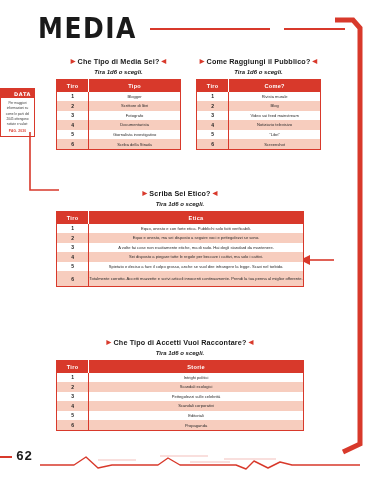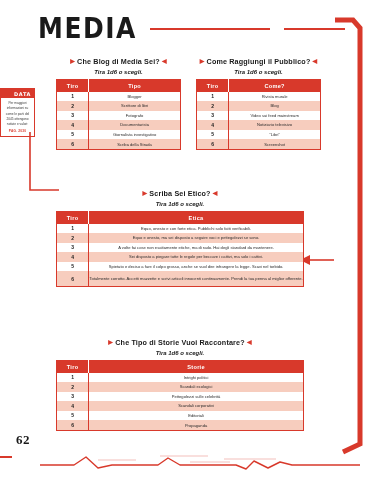--- a/index.html
+++ b/index.html
@@ -168,22 +168,22 @@
   
   .conn {
     position: absolute;
     pointer-events: none;
   }
 
   
   .folio {
     position: absolute;
     left: 16px;
-    bottom: 32px;
-    font-family: Liberation Serif, serif;
+    bottom: 16px;
+    font-family: Liberation Mono, monospace;
     font-size: 13px;
     font-weight: bold;
     color: #1a1a1a;
     letter-spacing: 0.5px;
   }
   .folio-rule {
     position: absolute;
     left: 0px;
     bottom: 22px;
     width: 12px;
@@ -219,21 +219,21 @@
   <path d="M4 2 L4 60 L33 60" fill="none" stroke="#d8392b" stroke-width="1.6"></path>
 </svg>
 <svg class="conn" style="left:296px; top:252px; width:40px; height:16px;" viewBox="0 0 40 16">
   <path d="M38 8 L14 8" fill="none" stroke="#d8392b" stroke-width="1.6"></path>
   <path d="M14 3 L4 8 L14 13 Z" fill="#d8392b"></path>
 </svg>
 
 <div class="section t1">
   <div class="section-title">
     <span class="tri">▶</span>
-    <span>Che Blog di Media Sei?</span>
+    <span>Che Tipo di Media Sei?</span>
     <span class="tri">◀</span>
   </div>
   <div class="section-sub">Tira 1d6 o scegli.</div>
   <table class="roll">
     <colgroup>
         <col style="width:26%">
         <col style="width:74%">
       </colgroup>
     <thead>
       <tr>
@@ -360,21 +360,21 @@
           <td class="col-roll">6</td>
           <td>Totalmente corrotto. Accetti mazzette e scrivi articoli innocenti continuamente. Prendi la tua penna al miglior offerente.</td>
         </tr>
     </tbody>
   </table>
 </div>
 
 <div class="section t4">
   <div class="section-title">
     <span class="tri">▶</span>
-    <span>Che Tipo di Storie Vuoi Raccontare?</span>
+    <span>Che Tipo di Accetti Vuoi Raccontare?</span>
     <span class="tri">◀</span>
   </div>
   <div class="section-sub">Tira 1d6 o scegli.</div>
   <table class="roll">
     <colgroup>
         <col style="width:13%">
         <col style="width:87%">
       </colgroup>
     <thead>
       <tr>

